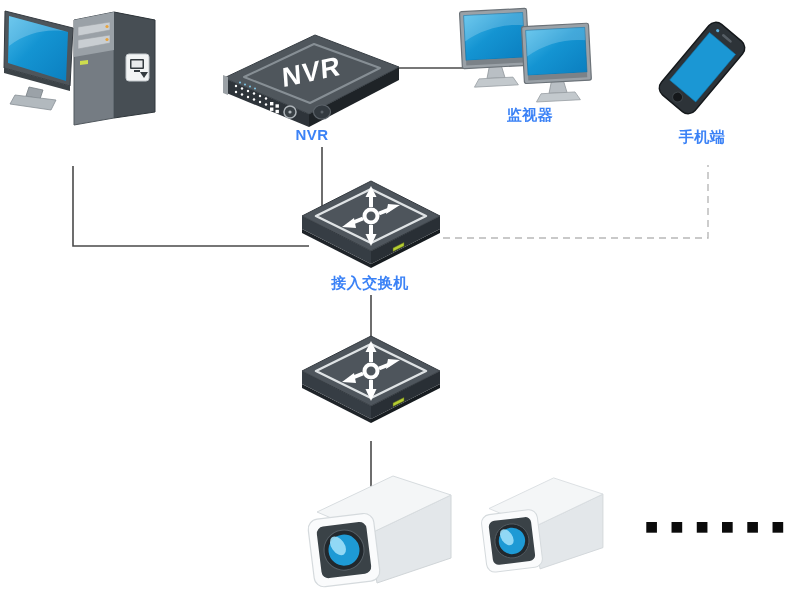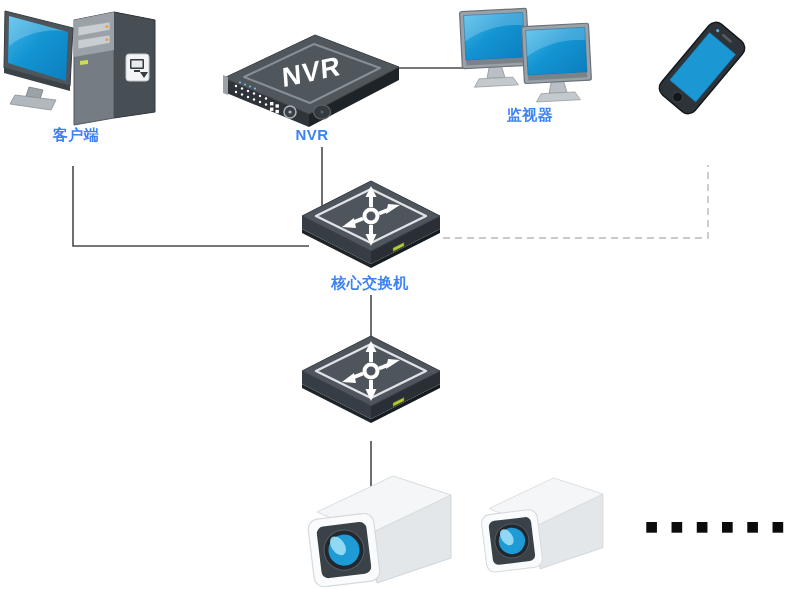--- a/index.html
+++ b/index.html
@@ -180,18 +180,18 @@
 
   <svg class="dev" style="left:303px;top:462px" width="155" height="127">
     <use href="#camera-sym"></use>
   </svg>
   <svg class="dev" style="left:477px;top:466px" width="132" height="108">
     <use href="#camera-sym"></use>
   </svg>
 
   <div id="ellipsis-dots">■■■■■■</div>
 
-  <div class="node-label" style="left:20px;top:126px;width:112px">客户端</div>
   <div class="node-label" style="left:280px;top:126px;width:64px">NVR</div>
   <div class="node-label" style="left:478px;top:106px;width:104px">监视器</div>
-  <div class="node-label" style="left:295px;top:274px;width:150px">核心交换机</div>
+  <div class="node-label" style="left:650px;top:128px;width:104px">手机端</div>
+  <div class="node-label" style="left:295px;top:274px;width:150px">接入交换机</div>
 
 </div>
 
 </body></html>

